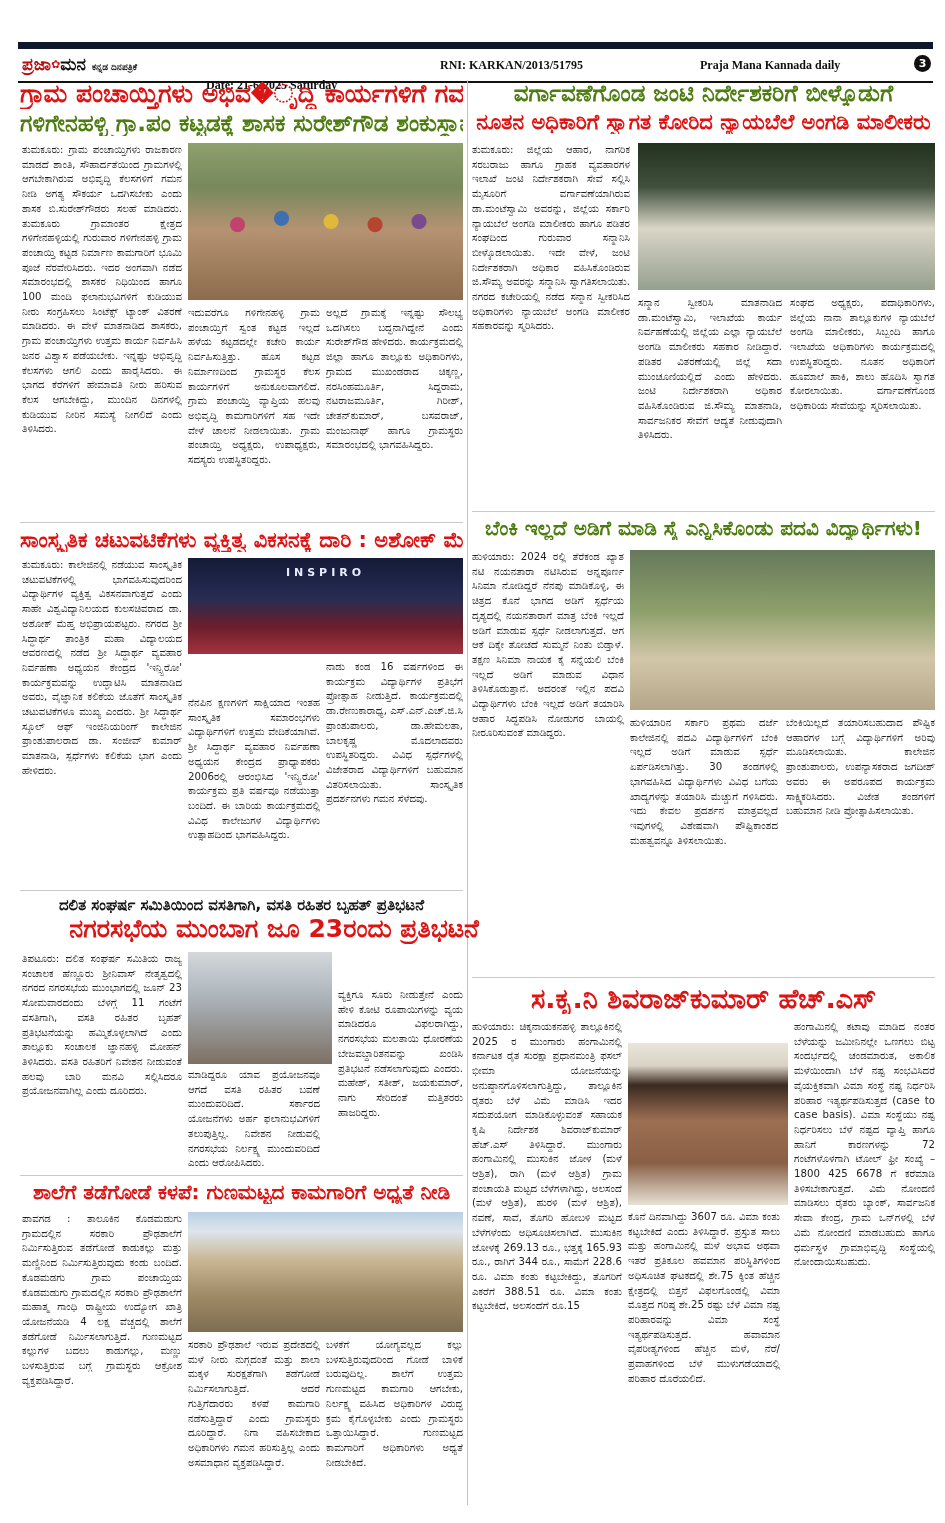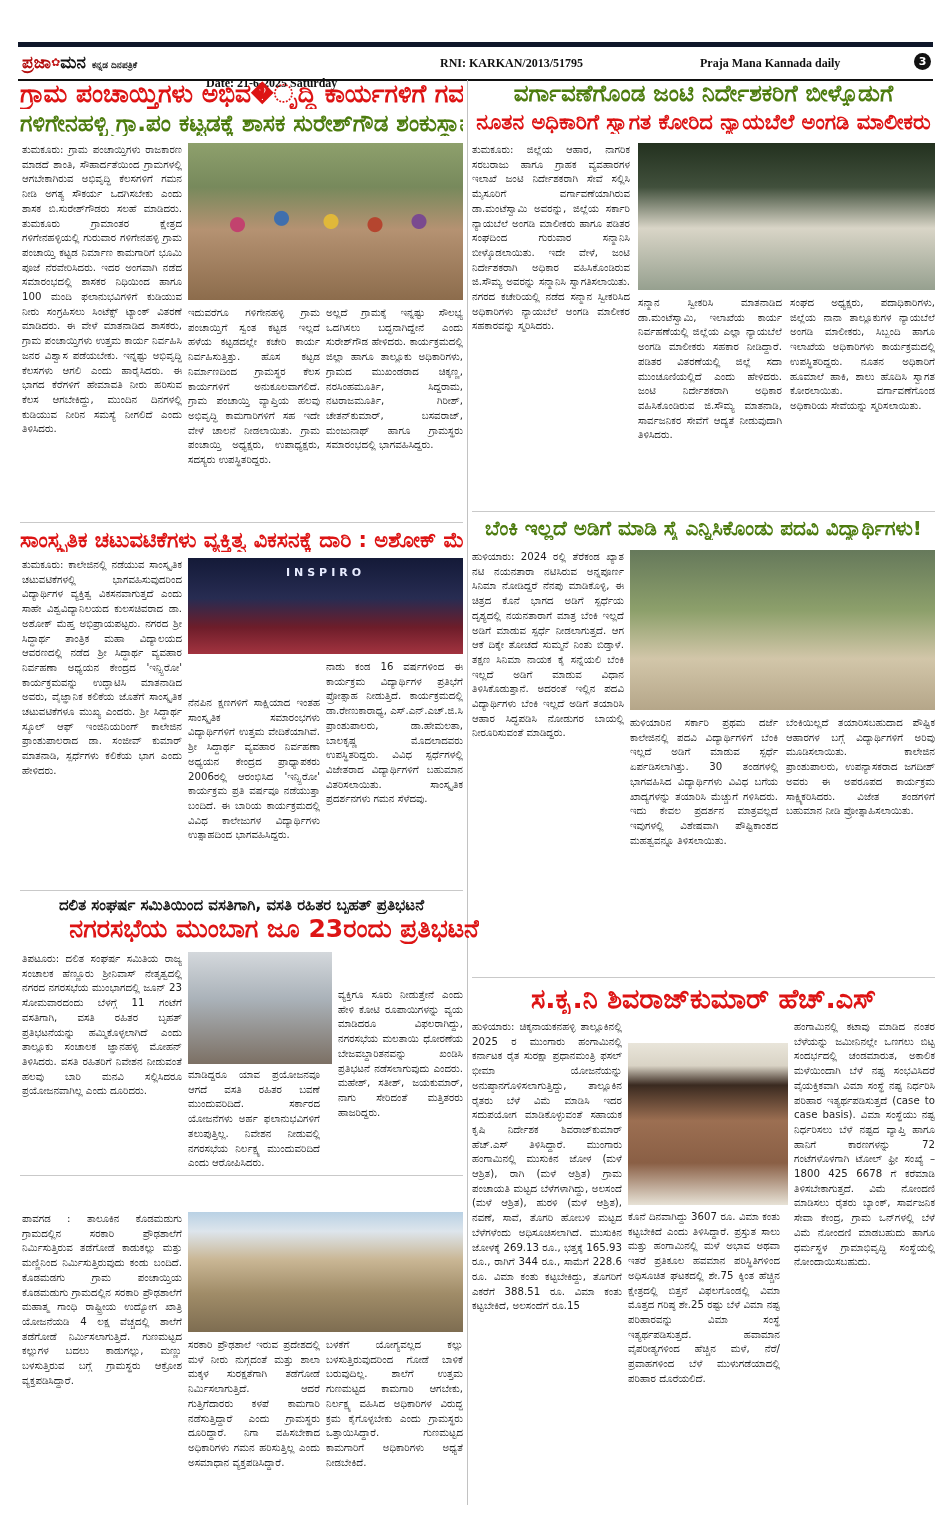--- a/index.html
+++ b/index.html
@@ -1,20 +1,20 @@
 <!DOCTYPE html>
 <html><head>
 <meta charset="utf-8">
 <style>
   html,body{margin:0;padding:0;background:#9a9a9a;}
   .sheet{position:relative;width:945px;height:1523px;background:#ffffff;margin:0 auto;
          font-family:"DejaVu Sans","Liberation Sans",sans-serif;overflow:hidden;}
   
   .mast{position:absolute;left:18px;right:12px;top:42px;height:32px;
-        border-top:5px solid #0f172a;border-bottom:2.5px solid #111;}
+        border-top:7px solid #0f172a;border-bottom:2.5px solid #111;}
   .mast .logo{position:absolute;left:4px;top:5px;font-weight:bold;font-size:17px;letter-spacing:0;}
   .logo-red{color:#b30d0d;}
   .logo-orn{color:#c21717;font-size:11px;vertical-align:2px;}
   .logo-black{color:#111;}
   .logo-sub{font-size:9px;color:#222;font-weight:bold;margin-left:6px;}
   .mast-item{position:absolute;top:9px;font-size:12px;font-weight:bold;color:#111;
              font-family:"Liberation Serif","DejaVu Serif",serif;}
   .page-circle{position:absolute;right:2px;top:6px;width:17px;height:17px;border-radius:50%;
                background:#111;color:#fff;font-size:11px;font-weight:bold;text-align:center;line-height:17px;}
   
@@ -104,18 +104,19 @@
   <div class="bt" style="left:22px;top:952px;width:160px;height:218px;">ತಿಪಟೂರು: ದಲಿತ ಸಂಘರ್ಷ ಸಮಿತಿಯ ರಾಜ್ಯ ಸಂಚಾಲಕ ಹೆಣ್ಣೂರು ಶ್ರೀನಿವಾಸ್ ನೇತೃತ್ವದಲ್ಲಿ ನಗರದ ನಗರಸಭೆಯ ಮುಂಭಾಗದಲ್ಲಿ ಜೂನ್ 23 ಸೋಮವಾರದಂದು ಬೆಳಗ್ಗೆ 11 ಗಂಟೆಗೆ ವಸತಿಗಾಗಿ, ವಸತಿ ರಹಿತರ ಬೃಹತ್ ಪ್ರತಿಭಟನೆಯನ್ನು ಹಮ್ಮಿಕೊಳ್ಳಲಾಗಿದೆ ಎಂದು ತಾಲ್ಲೂಕು ಸಂಚಾಲಕ ಜ್ಞಾನಹಳ್ಳಿ ಮೋಹನ್ ತಿಳಿಸಿದರು. ವಸತಿ ರಹಿತರಿಗೆ ನಿವೇಶನ ನೀಡುವಂತೆ ಹಲವು ಬಾರಿ ಮನವಿ ಸಲ್ಲಿಸಿದರೂ ಪ್ರಯೋಜನವಾಗಿಲ್ಲ ಎಂದು ದೂರಿದರು.</div>
   <div class="bt" style="left:188px;top:1068px;width:132px;height:102px;">ಮಾಡಿದ್ದರೂ ಯಾವ ಪ್ರಯೋಜನವೂ ಆಗದೆ ವಸತಿ ರಹಿತರ ಬವಣೆ ಮುಂದುವರಿದಿದೆ. ಸರ್ಕಾರದ ಯೋಜನೆಗಳು ಅರ್ಹ ಫಲಾನುಭವಿಗಳಿಗೆ ತಲುಪುತ್ತಿಲ್ಲ. ನಿವೇಶನ ನೀಡುವಲ್ಲಿ ನಗರಸಭೆಯ ನಿರ್ಲಕ್ಷ್ಯ ಮುಂದುವರಿದಿದೆ ಎಂದು ಆರೋಪಿಸಿದರು.</div>
   <div class="bt" style="left:338px;top:952px;width:125px;height:218px;margin-top:36px;">ವ್ಯಕ್ತಿಗೂ ಸೂರು ನೀಡುತ್ತೇನೆ ಎಂದು ಹೇಳಿ ಕೋಟಿ ರೂಪಾಯಿಗಳನ್ನು ವ್ಯಯ ಮಾಡಿದರೂ ವಿಫಲರಾಗಿದ್ದು, ನಗರಸಭೆಯ ಮಲತಾಯಿ ಧೋರಣೆಯ ಬೇಜವಬ್ದಾರಿತನವನ್ನು ಖಂಡಿಸಿ ಪ್ರತಿಭಟನೆ ನಡೆಸಲಾಗುವುದು ಎಂದರು. ಮಹೇಶ್, ಸತೀಶ್, ಜಯಕುಮಾರ್, ನಾಗು ಸೇರಿದಂತೆ ಮತ್ತಿತರರು ಹಾಜರಿದ್ದರು.</div>
 
   <div class="hl red" style="left:472px;width:463px;top:983px;font-size:27px;">ಸ.ಕೃ.ನಿ ಶಿವರಾಜ್‌ಕುಮಾರ್ ಹೆಚ್.ಎಸ್</div>
   <div class="photo ph-g" style="left:628px;top:1043px;width:160px;height:162px;"></div>
   <div class="bt" style="left:472px;top:1020px;width:150px;height:495px;">ಹುಳಿಯಾರು: ಚಿಕ್ಕನಾಯಕನಹಳ್ಳಿ ತಾಲ್ಲೂಕಿನಲ್ಲಿ 2025 ರ ಮುಂಗಾರು ಹಂಗಾಮಿನಲ್ಲಿ ಕರ್ನಾಟಕ ರೈತ ಸುರಕ್ಷಾ ಪ್ರಧಾನಮಂತ್ರಿ ಫಸಲ್ ಭೀಮಾ ಯೋಜನೆಯನ್ನು ಅನುಷ್ಠಾನಗೊಳಿಸಲಾಗುತ್ತಿದ್ದು, ತಾಲ್ಲೂಕಿನ ರೈತರು ಬೆಳೆ ವಿಮೆ ಮಾಡಿಸಿ ಇದರ ಸದುಪಯೋಗ ಮಾಡಿಕೊಳ್ಳುವಂತೆ ಸಹಾಯಕ ಕೃಷಿ ನಿರ್ದೇಶಕ ಶಿವರಾಜ್‌ಕುಮಾರ್ ಹೆಚ್.ಎಸ್ ತಿಳಿಸಿದ್ದಾರೆ. ಮುಂಗಾರು ಹಂಗಾಮಿನಲ್ಲಿ ಮುಸುಕಿನ ಜೋಳ (ಮಳೆ ಆಶ್ರಿತ), ರಾಗಿ (ಮಳೆ ಆಶ್ರಿತ) ಗ್ರಾಮ ಪಂಚಾಯತಿ ಮಟ್ಟದ ಬೆಳೆಗಳಾಗಿದ್ದು, ಅಲಸಂದೆ (ಮಳೆ ಆಶ್ರಿತ), ಹುರಳಿ (ಮಳೆ ಆಶ್ರಿತ), ನವಣೆ, ಸಾವೆ, ತೊಗರಿ ಹೋಬಳಿ ಮಟ್ಟದ ಬೆಳೆಗಳೆಂದು ಅಧಿಸೂಚಿಸಲಾಗಿದೆ. ಮುಸುಕಿನ ಜೋಳಕ್ಕೆ 269.13 ರೂ., ಭತ್ತಕ್ಕೆ 165.93 ರೂ., ರಾಗಿಗೆ 344 ರೂ., ಸಾಮೆಗೆ 228.6 ರೂ. ವಿಮಾ ಕಂತು ಕಟ್ಟಬೇಕಿದ್ದು, ತೊಗರಿಗೆ ಎಕರೆಗೆ 388.51 ರೂ. ವಿಮಾ ಕಂತು ಕಟ್ಟಬೇಕಿದೆ, ಅಲಸಂದೆಗೆ ರೂ.15</div>
   <div class="bt" style="left:628px;top:1210px;width:152px;height:305px;">ಕೊನೆ ದಿನವಾಗಿದ್ದು 3607 ರೂ. ವಿಮಾ ಕಂತು ಕಟ್ಟಬೇಕಿದೆ ಎಂದು ತಿಳಿಸಿದ್ದಾರೆ. ಪ್ರಸ್ತುತ ಸಾಲು ಮತ್ತು ಹಂಗಾಮಿನಲ್ಲಿ ಮಳೆ ಅಭಾವ ಅಥವಾ ಇತರೆ ಪ್ರತಿಕೂಲ ಹವಮಾನ ಪರಿಸ್ಥಿತಿಗಳಿಂದ ಅಧಿಸೂಚಿತ ಘಟಕದಲ್ಲಿ ಶೇ.75 ಕ್ಕಿಂತ ಹೆಚ್ಚಿನ ಕ್ಷೇತ್ರದಲ್ಲಿ ಬಿತ್ತನೆ ವಿಫಲಗೊಂಡಲ್ಲಿ ವಿಮಾ ಮೊತ್ತದ ಗರಿಷ್ಠ ಶೇ.25 ರಷ್ಟು ಬೆಳೆ ವಿಮಾ ನಷ್ಟ ಪರಿಹಾರವನ್ನು ವಿಮಾ ಸಂಸ್ಥೆ ಇತ್ಯರ್ಥಪಡಿಸುತ್ತದೆ. ಹವಾಮಾನ ವೈಪರೀತ್ಯಗಳಿಂದ ಹೆಚ್ಚಿನ ಮಳೆ, ನೆರೆ/ಪ್ರವಾಹಗಳಿಂದ ಬೆಳೆ ಮುಳುಗಡೆಯಾದಲ್ಲಿ ಪರಿಹಾರ ದೊರೆಯಲಿದೆ.</div>
   <div class="bt" style="left:794px;top:1020px;width:141px;height:495px;">ಹಂಗಾಮಿನಲ್ಲಿ ಕಟಾವು ಮಾಡಿದ ನಂತರ ಬೆಳೆಯನ್ನು ಜಮೀನಿನಲ್ಲೇ ಒಣಗಲು ಬಿಟ್ಟ ಸಂದರ್ಭದಲ್ಲಿ ಚಂಡಮಾರುತ, ಅಕಾಲಿಕ ಮಳೆಯಿಂದಾಗಿ ಬೆಳೆ ನಷ್ಟ ಸಂಭವಿಸಿದರೆ ವೈಯಕ್ತಿಕವಾಗಿ ವಿಮಾ ಸಂಸ್ಥೆ ನಷ್ಟ ನಿರ್ಧರಿಸಿ ಪರಿಹಾರ ಇತ್ಯರ್ಥಪಡಿಸುತ್ತದೆ (case to case basis). ವಿಮಾ ಸಂಸ್ಥೆಯು ನಷ್ಟ ನಿರ್ಧರಿಸಲು ಬೆಳೆ ನಷ್ಟದ ವ್ಯಾಪ್ತಿ ಹಾಗೂ ಹಾನಿಗೆ ಕಾರಣಗಳನ್ನು 72 ಗಂಟೆಗಳೊಳಗಾಗಿ ಟೋಲ್ ಫ್ರೀ ಸಂಖ್ಯೆ – 1800 425 6678 ಗೆ ಕರೆಮಾಡಿ ತಿಳಿಸಬೇಕಾಗುತ್ತದೆ. ವಿಮೆ ನೋಂದಣಿ ಮಾಡಿಸಲು ರೈತರು ಬ್ಯಾಂಕ್, ಸಾರ್ವಜನಿಕ ಸೇವಾ ಕೇಂದ್ರ, ಗ್ರಾಮ ಒನ್‌ಗಳಲ್ಲಿ ಬೆಳೆ ವಿಮೆ ನೋಂದಣಿ ಮಾಡಬಹುದು ಹಾಗೂ ಧರ್ಮಸ್ಥಳ ಗ್ರಾಮಾಭಿವೃದ್ಧಿ ಸಂಸ್ಥೆಯಲ್ಲಿ ನೋಂದಾಯಿಸಬಹುದು.</div>
 
+  <div class="hl red" style="left:20px;width:443px;top:1181px;font-size:20px;">ಶಾಲೆಗೆ ತಡೆಗೋಡೆ ಕಳಪೆ: ಗುಣಮಟ್ಟದ ಕಾಮಗಾರಿಗೆ ಅಧ್ಯತೆ ನೀಡಿ</div>
   <div class="photo ph-d" style="left:188px;top:1212px;width:275px;height:120px;"></div>
   <div class="bt" style="left:22px;top:1212px;width:160px;height:295px;">ಪಾವಗಡ : ತಾಲೂಕಿನ ಕೊಡಮಡುಗು ಗ್ರಾಮದಲ್ಲಿನ ಸರಕಾರಿ ಪ್ರೌಢಶಾಲೆಗೆ ನಿರ್ಮಿಸುತ್ತಿರುವ ತಡೆಗೋಡೆ ಕಾಡುಕಲ್ಲು ಮತ್ತು ಮಣ್ಣಿನಿಂದ ನಿರ್ಮಿಸುತ್ತಿರುವುದು ಕಂಡು ಬಂದಿದೆ. ಕೊಡಮಡಗು ಗ್ರಾಮ ಪಂಚಾಯ್ತಿಯ ಕೊಡಮಡುಗು ಗ್ರಾಮದಲ್ಲಿನ ಸರಕಾರಿ ಪ್ರೌಢಶಾಲೆಗೆ ಮಹಾತ್ಮ ಗಾಂಧಿ ರಾಷ್ಟ್ರೀಯ ಉದ್ಯೋಗ ಖಾತ್ರಿ ಯೋಜನೆಯಡಿ 4 ಲಕ್ಷ ವೆಚ್ಚದಲ್ಲಿ ಶಾಲೆಗೆ ತಡೆಗೋಡೆ ನಿರ್ಮಿಸಲಾಗುತ್ತಿದೆ. ಗುಣಮಟ್ಟದ ಕಲ್ಲುಗಳ ಬದಲು ಕಾಡುಗಲ್ಲು, ಮಣ್ಣು ಬಳಸುತ್ತಿರುವ ಬಗ್ಗೆ ಗ್ರಾಮಸ್ಥರು ಆಕ್ರೋಶ ವ್ಯಕ್ತಪಡಿಸಿದ್ದಾರೆ.</div>
   <div class="bt" style="left:188px;top:1338px;width:132px;height:168px;">ಸರಕಾರಿ ಪ್ರೌಢಶಾಲೆ ಇರುವ ಪ್ರದೇಶದಲ್ಲಿ ಮಳೆ ನೀರು ನುಗ್ಗದಂತೆ ಮತ್ತು ಶಾಲಾ ಮಕ್ಕಳ ಸುರಕ್ಷತೆಗಾಗಿ ತಡೆಗೋಡೆ ನಿರ್ಮಿಸಲಾಗುತ್ತಿದೆ. ಆದರೆ ಗುತ್ತಿಗೆದಾರರು ಕಳಪೆ ಕಾಮಗಾರಿ ನಡೆಸುತ್ತಿದ್ದಾರೆ ಎಂದು ಗ್ರಾಮಸ್ಥರು ದೂರಿದ್ದಾರೆ. ನಿಗಾ ವಹಿಸಬೇಕಾದ ಅಧಿಕಾರಿಗಳು ಗಮನ ಹರಿಸುತ್ತಿಲ್ಲ ಎಂದು ಅಸಮಾಧಾನ ವ್ಯಕ್ತಪಡಿಸಿದ್ದಾರೆ.</div>
   <div class="bt" style="left:326px;top:1338px;width:137px;height:168px;">ಬಳಕೆಗೆ ಯೋಗ್ಯವಲ್ಲದ ಕಲ್ಲು ಬಳಸುತ್ತಿರುವುದರಿಂದ ಗೋಡೆ ಬಾಳಿಕೆ ಬರುವುದಿಲ್ಲ. ಶಾಲೆಗೆ ಉತ್ತಮ ಗುಣಮಟ್ಟದ ಕಾಮಗಾರಿ ಆಗಬೇಕು, ನಿರ್ಲಕ್ಷ್ಯ ವಹಿಸಿದ ಅಧಿಕಾರಿಗಳ ವಿರುದ್ಧ ಕ್ರಮ ಕೈಗೊಳ್ಳಬೇಕು ಎಂದು ಗ್ರಾಮಸ್ಥರು ಒತ್ತಾಯಿಸಿದ್ದಾರೆ. ಗುಣಮಟ್ಟದ ಕಾಮಗಾರಿಗೆ ಅಧಿಕಾರಿಗಳು ಅಧ್ಯತೆ ನೀಡಬೇಕಿದೆ.</div>
 
 </div>
 
 </body></html>

